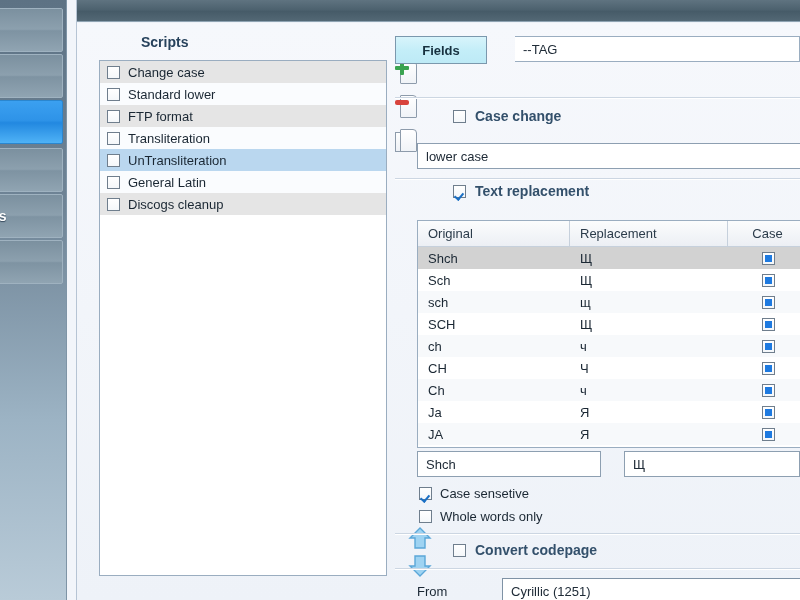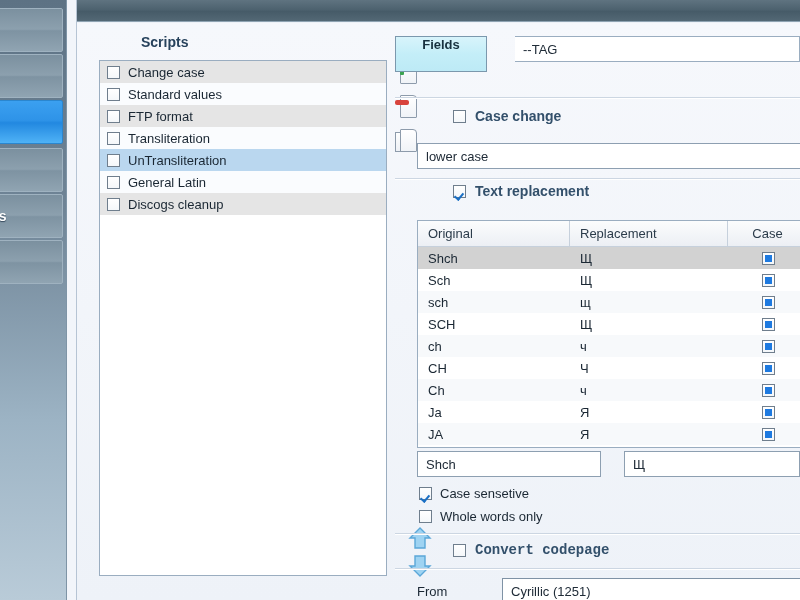--- a/index.html
+++ b/index.html
@@ -144,24 +144,24 @@
 
   
   #options-pane {
     position: absolute; left: 318px; top: 0; right: 0; bottom: 0;
   }
   #tabrow {
     position: absolute; left: 0; top: 13px; right: 0; height: 26px;
     display: flex; align-items: stretch;
   }
   #fields-btn {
-    width: 92px; height: 36px;
+    width: 92px; height: 28px;
     background: linear-gradient(to bottom,#d8f4fb 0%, #c4eef8 50%, #bdeaf6 100%);
     border: 1px solid #7b98ad;
-    display: flex; align-items: flex-start; justify-content: center;
+    display: flex; align-items: center; justify-content: center;
     font-weight: bold; font-size: 13px; color: #17313f;
   }
   #tag-field {
     flex: 1; height: 26px;
     background: #ffffff;
     border: 1px solid #9aadc0; border-left: none;
     display: flex; align-items: center;
     padding-left: 8px;
     font-size: 13px; color: #202c38; margin-left: 28px;
   }
@@ -270,21 +270,21 @@
 
       <div id="scripts-pane">
         <div id="scripts-label">Scripts</div>
         <div id="scripts-list">
           <div class="script-row">
             <span class="cb"></span>
             <span class="script-name">Change case</span>
           </div>
           <div class="script-row">
             <span class="cb"></span>
-            <span class="script-name">Standard values</span>
+            <span class="script-name">Standard lower</span>
           </div>
           <div class="script-row">
             <span class="cb"></span>
             <span class="script-name">FTP format</span>
           </div>
           <div class="script-row">
             <span class="cb"></span>
             <span class="script-name">Transliteration</span>
           </div>
           <div class="script-row selected">
@@ -450,21 +450,21 @@
         <div class="opt-row" style="top:463px;">
           <span class="cb checked"></span>
           <span>Case sensetive</span>
         </div>
         <div class="opt-row" style="top:486px;">
           <span class="cb"></span>
           <span>Whole words only</span>
         </div>
 
         <div class="sep" style="top:510px;"></div>
-        <div class="grp-head" style="left:22px; top:519px;font-family:Liberation Mono, monospace;">
+        <div class="grp-head" style="left:22px; top:519px;">
           <span class="cb"></span>
           <span>Convert codepage</span>
         </div>
         <div class="sep" style="top:545px;"></div>
         <div id="from-row">
           <div id="from-label">From</div>
           <div id="codepage-field">
             <span>Cyrillic (1251)</span>
           </div>
         </div>

